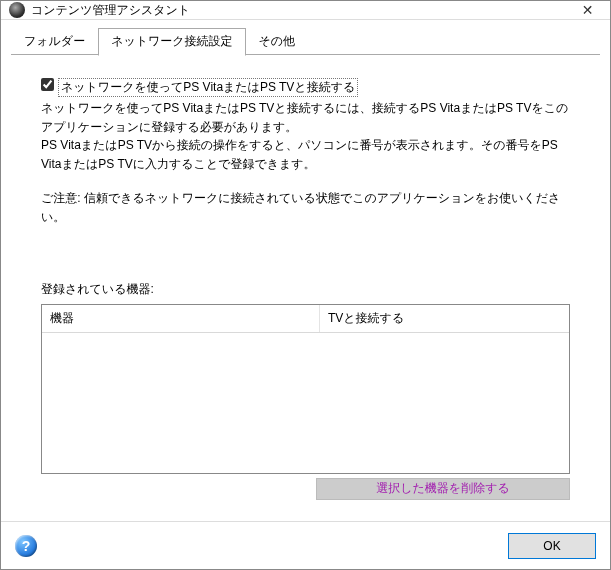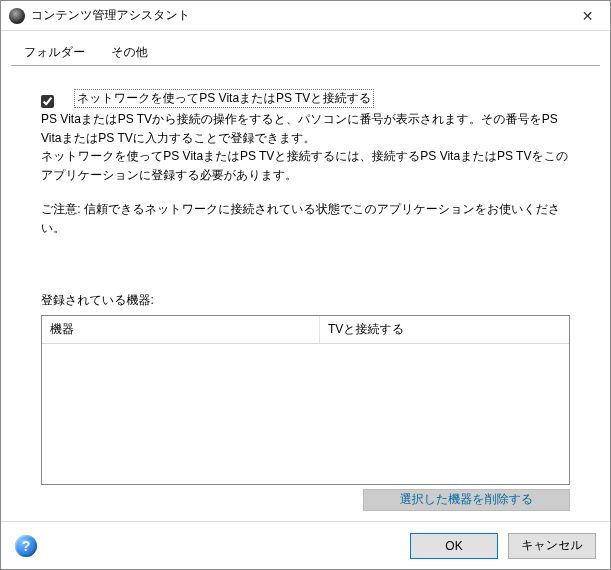--- a/index.html
+++ b/index.html
@@ -13,21 +13,21 @@
   .window {
     width: 611px;
     height: 570px;
     border: 1px solid #888;
     background: #fff;
     position: relative;
     display: flex;
     flex-direction: column;
   }
   .titlebar {
-    height: 30px;
+    height: 19px;
     display: flex;
     align-items: center;
     padding: 0 0 0 8px;
     border-bottom: 1px solid #ddd;
     background: #fff;
   }
   .titlebar .app-icon {
     width: 16px; height: 16px;
     border-radius: 50%;
     background: radial-gradient(circle at 40% 35%, #aaa 0%, #333 60%, #000 100%);
@@ -71,22 +71,22 @@
   }
 
   .content {
     padding: 22px 40px 10px 40px;
     flex: 1;
     display: flex;
     flex-direction: column;
   }
   .checkbox-row {
     display: flex;
-    align-items: flex-end;
-    gap: 20px;
+    align-items: flex-start;
+    gap: 4px;
   }
   .checkbox-row input[type="checkbox"] {
     width: 13px; height: 13px;
     accent-color: #333;
     margin: 0;
   }
   .checkbox-label {
     border: 1px dotted #777;
     padding: 0 2px;
     font-size: 12px;
@@ -119,25 +119,25 @@
     border-right: 1px solid #e4e4e4;
   }
   .th:last-child { border-right: none; }
   .col-device { flex: 0 0 278px; }
   .col-mac { flex: 1; }
   .tbody { flex: 1; }
 
   .delete-btn {
     margin-top: 4px;
     align-self: flex-end;
-    width: 207px;
+    width: 254px;
     height: 22px;
     background: #ccc;
     border: 1px solid #bbb;
-    color: #0369a1;
+    color: #a21caf;
     font-size: 12px;
     display: flex;
     align-items: center;
     justify-content: center;
     cursor: default;
   }
 
   .footer {
     border-top: 1px solid #ddd;
     height: 48px;
@@ -177,34 +177,35 @@
   <div class="titlebar">
     <div class="app-icon"></div>
     <div class="title">コンテンツ管理アシスタント</div>
     <div class="close">
       <span>✕</span>
     </div>
   </div>
 
   <div class="tabbar">
     <div class="tab">フォルダー</div>
+    <div class="tab active">ネットワーク接続設定</div>
     <div class="tab">その他</div>
   </div>
   <div class="tab-content-border"></div>
 
   <div class="content">
 
     <div class="checkbox-row">
       <input type="checkbox" checked="" style="">
       <span class="checkbox-label">ネットワークを使ってPS VitaまたはPS TVと接続する</span>
     </div>
 
     <div class="desc">
+      <p>ネットワークを使ってPS VitaまたはPS TVと接続するには、接続するPS VitaまたはPS TVをこのアプリケーションに登録する必要があります。</p>
       <p>PS VitaまたはPS TVから接続の操作をすると、パソコンに番号が表示されます。その番号をPS VitaまたはPS TVに入力することで登録できます。</p>
-      <p>ネットワークを使ってPS VitaまたはPS TVと接続するには、接続するPS VitaまたはPS TVをこのアプリケーションに登録する必要があります。</p>
     </div>
 
     <div class="desc notice">ご注意: 信頼できるネットワークに接続されている状態でこのアプリケーションをお使いください。</div>
 
     <div class="reg-label">登録されている機器:</div>
 
     <div class="table">
       <div class="thead">
         <div class="th col-device">機器</div>
         <div class="th col-mac">TVと接続する</div>
@@ -215,16 +216,15 @@
     <div class="delete-btn">選択した機器を削除する</div>
 
   </div>
 
   <div class="footer">
     <div class="help-icon">
       <span>?</span>
     </div>
     <div class="spacer"></div>
     <div class="btn primary">OK</div>
-    <div class="btn">キャンセル</div>
   </div>
 
 </div>
 
 </body></html>

